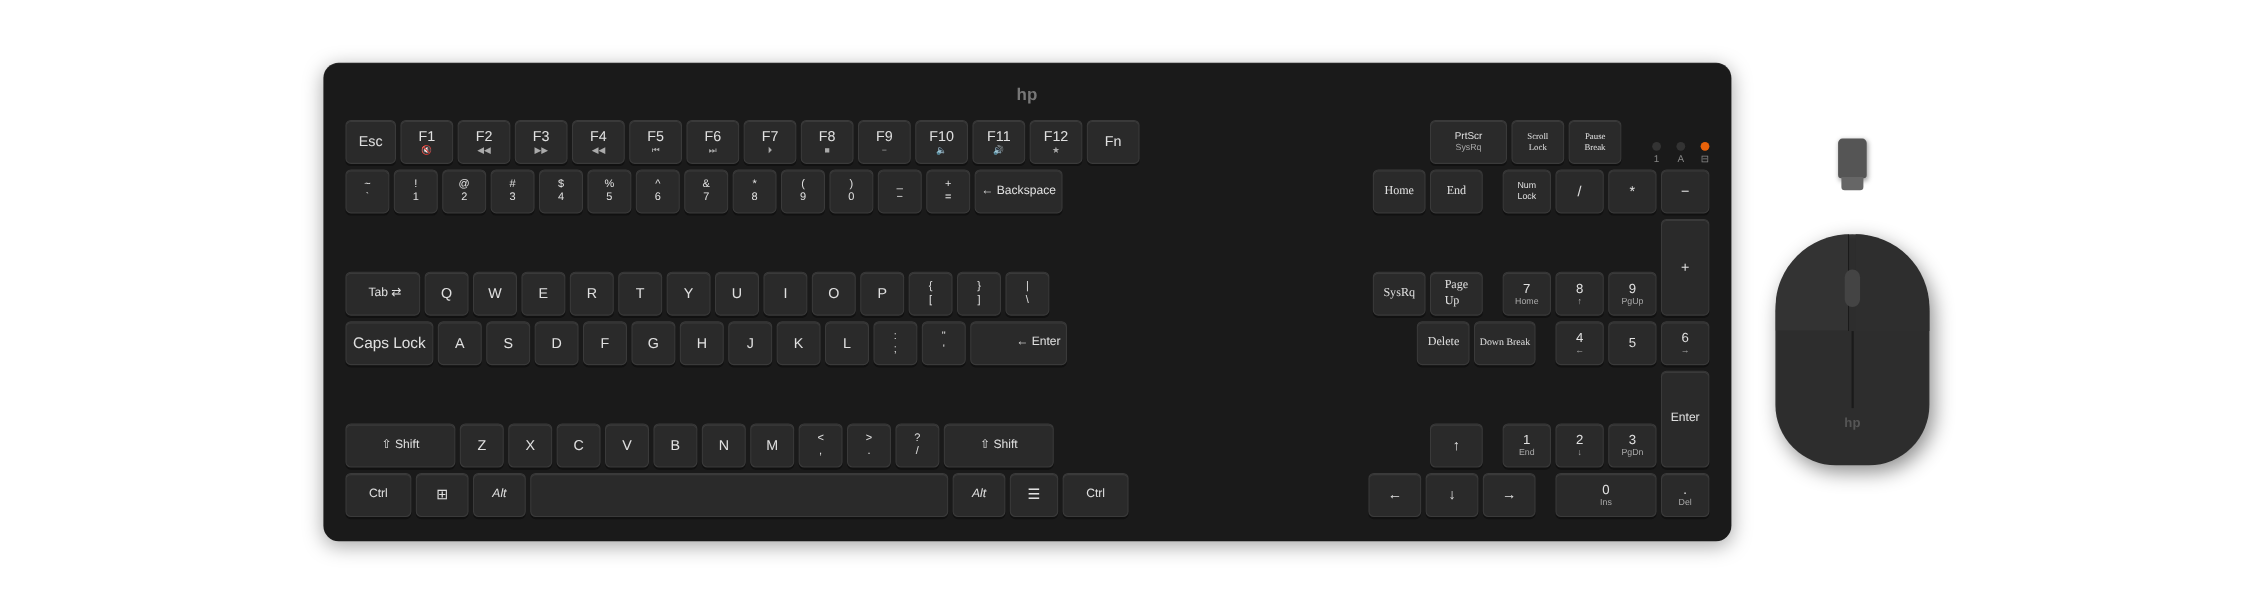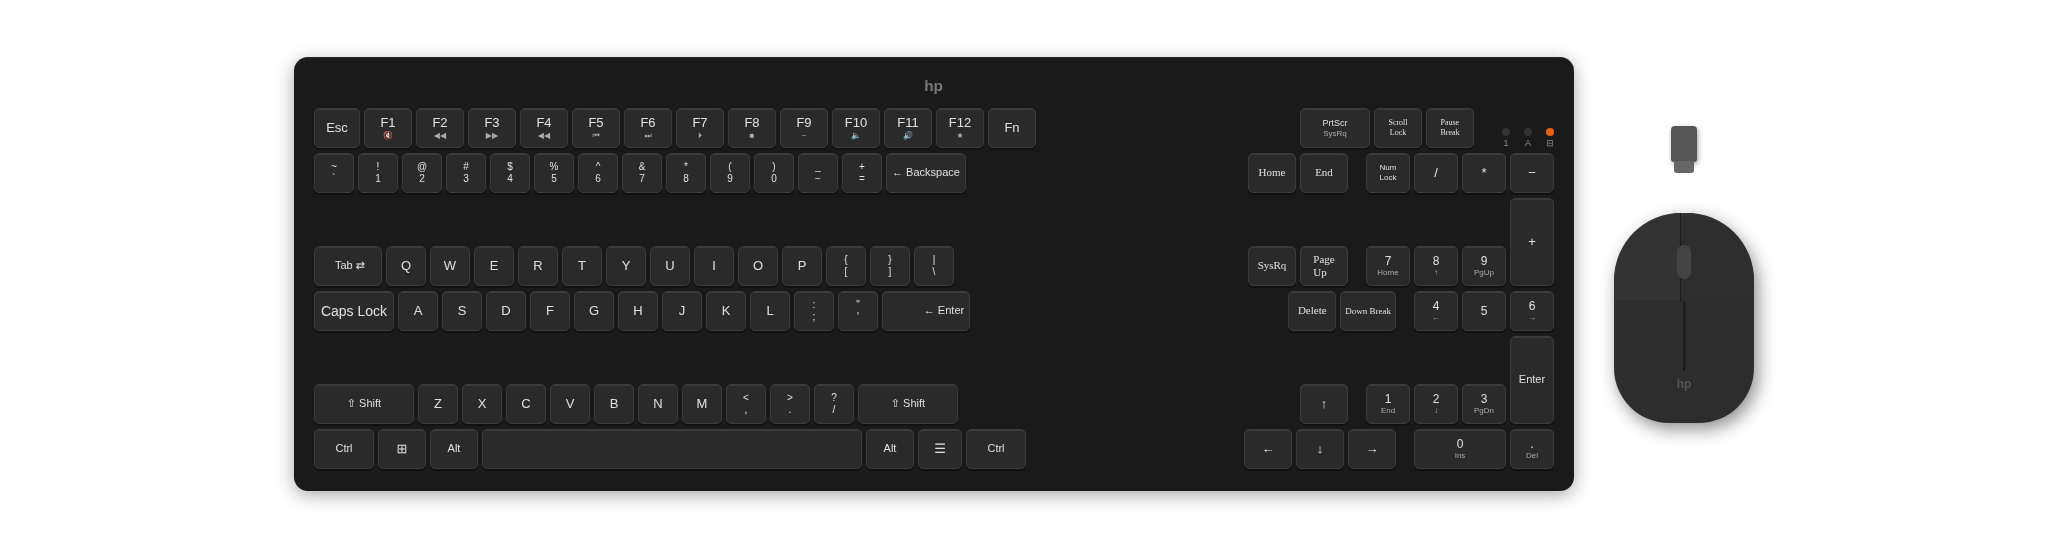--- a/index.html
+++ b/index.html
@@ -78,21 +78,21 @@
     .key-esc { min-width: 46px; }
     .key-f { min-width: 48px; }
     .key-backspace { min-width: 80px; font-size: 11px; }
     .key-tab { min-width: 68px; font-size: 11px; text-align: left; padding-left: 8px; }
     .key-caps { min-width: 80px; font-size: 10px; }
     .key-enter { min-width: 88px; padding-left: 40px; }
     .key-shift-l { min-width: 100px; }
     .key-shift-r { min-width: 100px; }
     .key-ctrl { min-width: 60px; }
     .key-win { min-width: 48px; }
-    .key-alt { min-width: 48px; }
+    .key-alt { min-width: 48px; font-style: italic; }
     .key-space { min-width: 380px; }
     .key-menu { min-width: 44px; }
     .key-nav { min-width: 48px; font-size: 10px; font-family: Liberation Serif, serif; }
     .key-numpad { min-width: 44px; }
     
     .accessories {
       display: flex;
       flex-direction: column;
       align-items: center;
       gap: 40px;
@@ -177,21 +177,21 @@
         <div style="flex:1"></div>
 
         <div class="key" style="min-width:70px;font-size:9px;">
             <span class="main" style="font-size:9px">PrtScr</span>
             <span class="sub">SysRq</span>
           </div>
         <div class="key key-nav">
             <span style="font-size:8px;text-align:center">Scroll<br>Lock</span>
           </div>
         <div class="key key-nav">
-            <span style="font-size:8px;text-align:left">Pause<br>Break</span>
+            <span style="font-size:8px;text-align:right">Pause<br>Break</span>
           </div>
         <div style="width:20px"></div>
 
         <div style="display:flex;flex-direction:column;align-items:center;gap:2px;">
           <div class="ind-light" style="background:#333;width:8px;height:8px;border-radius:50%"></div>
           <span style="color:#888;font-size:9px">1</span>
         </div>
         <div style="display:flex;flex-direction:column;align-items:center;gap:2px;margin-left:10px;">
           <div class="ind-light" style="background:#333;width:8px;height:8px;border-radius:50%"></div>
           <span style="color:#888;font-size:9px">A</span>

